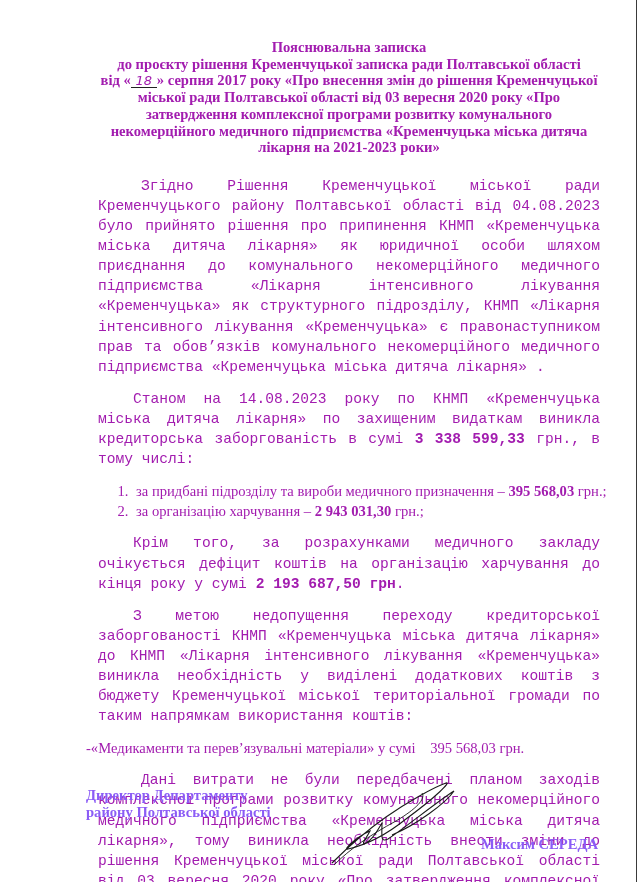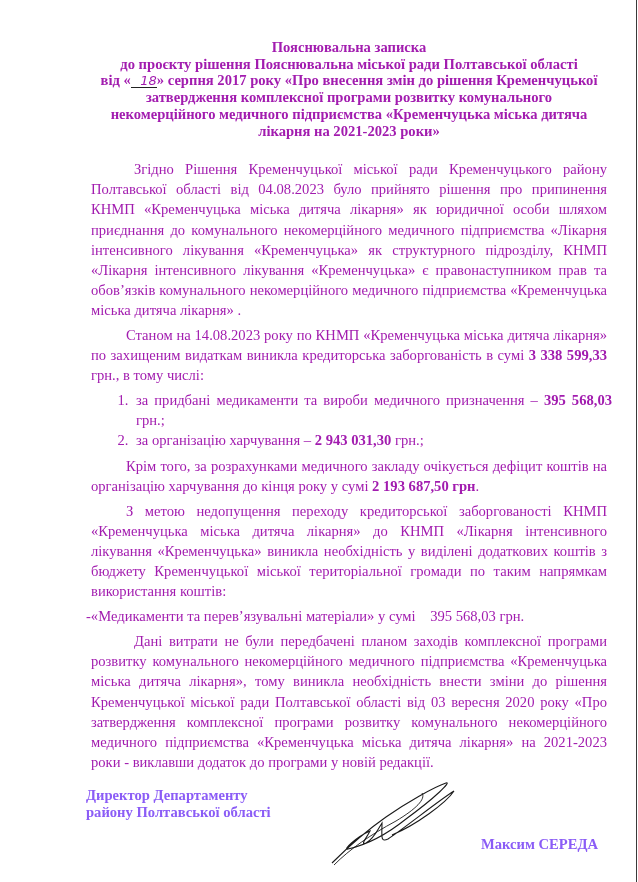--- a/index.html
+++ b/index.html
@@ -3,24 +3,24 @@
 <meta charset="utf-8">
 <style>
   html, body { margin: 0; padding: 0; background: #ffffff; }
   body { width: 638px; height: 882px; position: relative; overflow: hidden; }
   .page { position: absolute; left: 0; top: 0; width: 638px; height: 882px; background: #fff; }
   .right-edge { position: absolute; left: 636px; top: 0; width: 1px; height: 882px; background: #3a3a3a; }
   .doc { position: absolute; left: 86px; top: 39px; width: 526px; color: #a21caf;
          font-family: "Liberation Serif", "DejaVu Serif", serif; }
   .header { text-align: center; font-weight: bold; font-size: 14.6px; line-height: 16.7px; margin: 0; }
   .header div { white-space: nowrap; }
-  .hand { display: inline-block; width: 26px; border-bottom: 1px solid #222; text-align: right;
+  .hand { display: inline-block; width: 26px; border-bottom: 1px solid #222; text-align: center;
           font-style: italic; font-weight: normal; font-family: "DejaVu Sans", sans-serif; font-size: 13px; line-height: 13px; }
   .body { margin-top: 20px; font-size: 14.6px; line-height: 20.1px; }
-  .p { text-align: justify; text-align-last: left; margin: 5px; }
+  .p { text-align: justify; text-align-last: left; margin: 12px; font-family: Liberation Mono, monospace; }
   .indent { text-indent: 43px; }
   .indent2 { text-indent: 35px; }
   ol.list { margin: 0; padding-left: 46px; }
   ol.list li { padding-left: 4px; text-align: justify; }
   b { font-weight: bold; }
   .dash-item { margin: 0; white-space: pre; }
   .sign { position: absolute; left: 86px; top: 787px; width: 526px; height: 70px;
           font-family: "Liberation Serif", "DejaVu Serif", serif; font-weight: bold; font-size: 14.6px; line-height: 16.5px; color: #8b5cf6; }
   .sign-title div { white-space: nowrap; }
   .sign-name { position: absolute; right: 14px; top: 49px; white-space: nowrap; }
@@ -28,34 +28,35 @@
 </style>
 </head>
 <body>
 
 <div class="page">
   <div class="right-edge"></div>
 
   <div class="doc">
     <div class="header">
       <div>Пояснювальна записка</div>
-      <div>до проєкту рішення Пояснювальна міської ради Полтавської області</div>
+      <div>до проєкту рішення Кременчуцької записка ради Полтавської області</div>
       <div><span>від «</span><span class="hand">18</span><span>» серпня 2017 року «Про внесення змін до рішення Кременчуцької</span></div>
+      <div>міської ради Полтавської області від 03 вересня 2020 року «Про</div>
       <div>затвердження комплексної програми розвитку комунального</div>
       <div>некомерційного медичного підприємства «Кременчуцька міська дитяча</div>
       <div>лікарня на 2021-2023 роки»</div>
     </div>
 
     <div class="body">
       <p class="p indent">Згідно  Рішення Кременчуцької міської ради Кременчуцького району Полтавської області від 04.08.2023 було прийнято рішення  про припинення КНМП «Кременчуцька міська дитяча лікарня» як юридичної особи шляхом приєднання до комунального некомерційного медичного підприємства «Лікарня інтенсивного лікування «Кременчуцька» як структурного підрозділу, КНМП «Лікарня інтенсивного лікування «Кременчуцька» є правонаступником прав та обов’язків комунального некомерційного медичного підприємства «Кременчуцька міська дитяча лікарня» .</p>
 
       <p class="p indent2"><span>Станом на 14.08.2023 року по КНМП «Кременчуцька міська дитяча лікарня»  по захищеним видаткам виникла  кредиторська заборгованість в сумі </span><b>3 338 599,33</b><span> грн., в тому числі:</span></p>
 
       <ol class="list">
-        <li><span>за придбані медикаменти та вироби медичного призначення – </span><b>395 568,03</b><span> грн.;</span></li>
+        <li><span>за придбані підрозділу та вироби медичного призначення – </span><b>395 568,03</b><span> грн.;</span></li>
         <li><span>за організацію харчування – </span><b>2 943 031,30</b><span> грн.;</span></li>
       </ol>
 
       <p class="p indent2"><span>Крім того, за розрахунками медичного закладу очікується дефіцит коштів на організацію харчування до кінця року у сумі  </span><b>2 193 687,50 грн</b><span>.</span></p>
 
       <p class="p indent2" style="margin-top:4px">З метою недопущення переходу кредиторської заборгованості    КНМП «Кременчуцька міська дитяча лікарня» до КНМП  «Лікарня інтенсивного лікування «Кременчуцька»  виникла необхідність у виділені додаткових коштів з бюджету Кременчуцької міської територіальної громади по таким напрямкам використання коштів:</p>
 
       <p class="dash-item"><span>-«Медикаменти та перев’язувальні матеріали» у сумі</span>    <span>395 568,03 грн.</span></p>
 
       <p class="p indent">Дані витрати не були передбачені планом заходів комплексної програми розвитку комунального некомерційного медичного підприємства «Кременчуцька міська дитяча лікарня», тому виникла необхідність внести зміни до рішення Кременчуцької міської ради Полтавської області від 03 вересня 2020 року «Про затвердження комплексної програми розвитку комунального некомерційного медичного підприємства «Кременчуцька міська дитяча лікарня» на 2021-2023 роки -  виклавши додаток до програми у новій редакції.</p>

